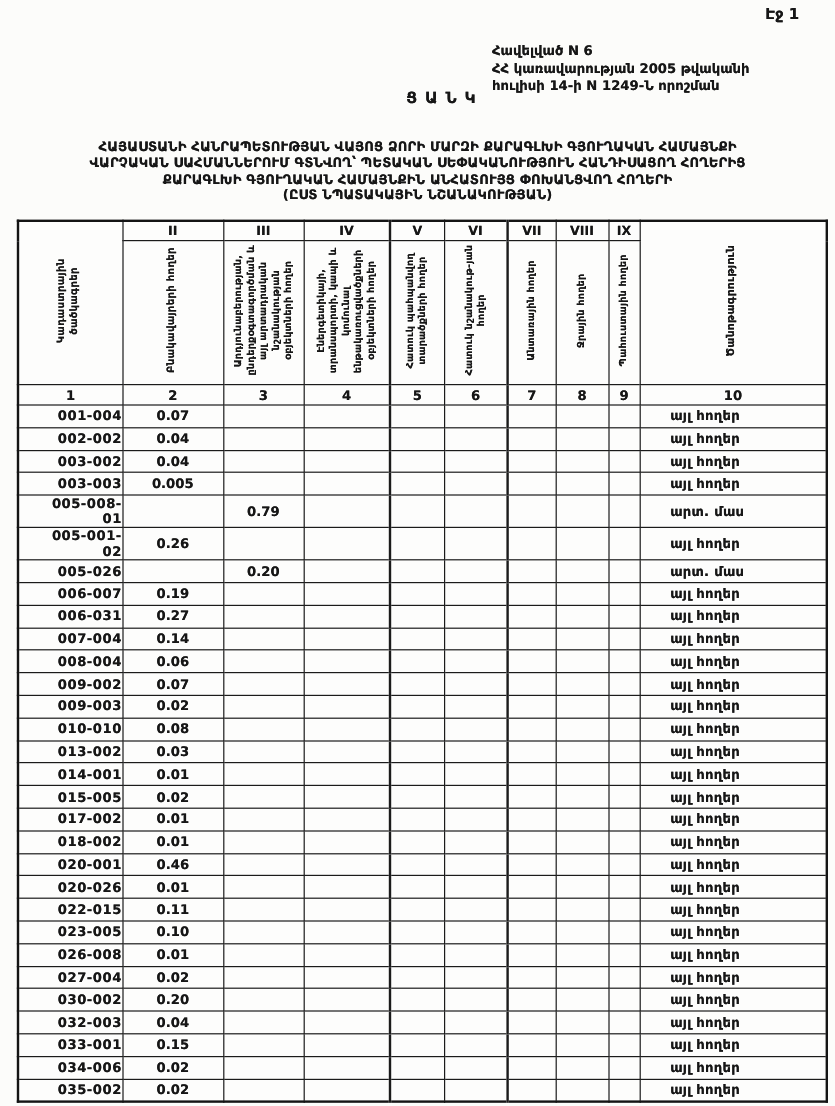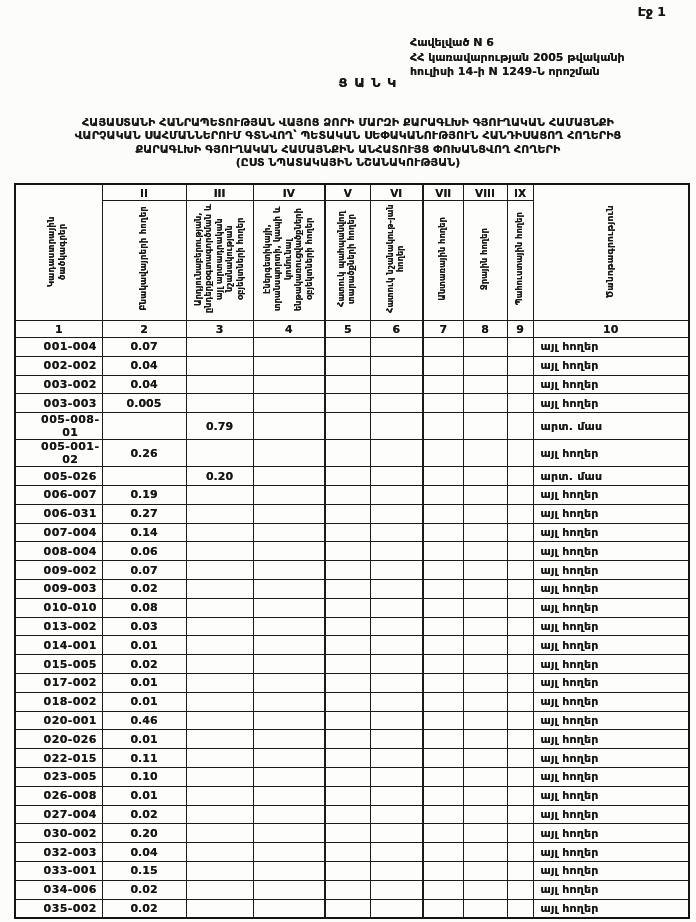--- a/index.html
+++ b/index.html
@@ -63,23 +63,23 @@
     white-space:normal;
   }
   .vtext.big { font-size:8.5px; }
   th.head-c1 { text-align:right; vertical-align:middle; padding-right:3px; }
   th.head-c1 .vtext { max-height:128px; }
   th.head-c10 { vertical-align:middle; text-align:center; }
   th.head-c10 .vtext { font-size:9px; max-height:128px; }
   th.thickR, td.thickR { border-right-width:2px; }
 
   tbody td { height:17.8px; font-size:11px; font-weight:700; vertical-align:middle; }
-  td.code { text-align:center; padding-left:23px; letter-spacing:0.4px; }
+  td.code { text-align:right; padding-left:23px; letter-spacing:0.4px; }
   td.val  { text-align:center; }
-  td.note { text-align:left; padding-left:7px; letter-spacing:0.2px; }
+  td.note { text-align:left; padding-left:25px; letter-spacing:0.2px; }
 </style>
 </head>
 <body>
 
 <div class="page">
 
   <div class="page-no scan-text">Էջ 1</div>
 
   <div class="appendix scan-text">
     <div>Հավելված N 6</div>

